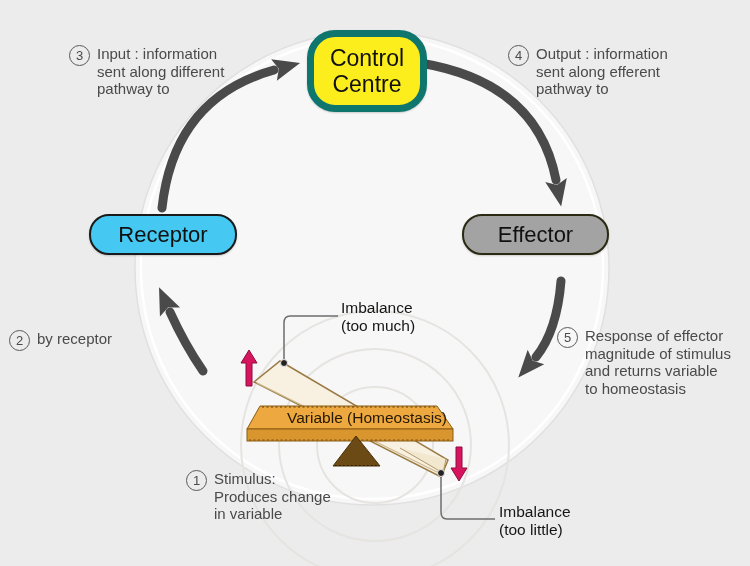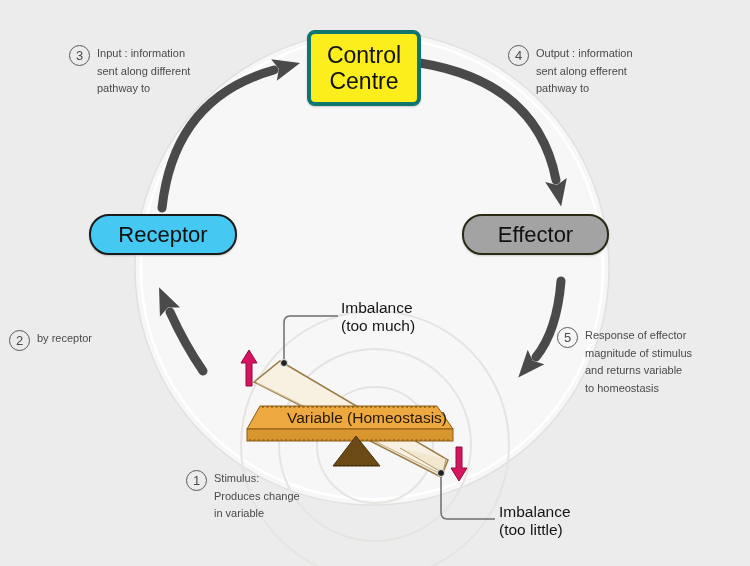--- a/index.html
+++ b/index.html
@@ -11,21 +11,21 @@
   #gfx{position:absolute;left:0;top:0;z-index:1;}
 
   
   .node{
     position:absolute;z-index:2;display:flex;flex-direction:column;
     align-items:center;justify-content:center;text-align:center;
     color:#101010;box-shadow:0 1px 2px rgba(0,0,0,.18);
   }
   #control-centre{
     left:307px;top:30px;width:106px;height:68px;
-    background:#fced1d;border:4px solid #0f766e;border-radius:8px;
+    background:#fced1d;border:7px solid #0f766e;border-radius:28px;
     font-size:23px;line-height:26px;
   }
   #receptor{
     left:89px;top:214px;width:144px;height:37px;
     background:#45c8f1;border:2.5px solid #1a1a1a;border-radius:20px;
     font-size:22px;
   }
   #effector{
     left:462px;top:214px;width:143px;height:37px;
     background:#a3a3a3;border:2.5px solid #2a2a12;border-radius:20px;
@@ -33,21 +33,21 @@
   }
 
   
   .annot{position:absolute;z-index:2;display:flex;align-items:flex-start;}
   .num{
     flex:0 0 auto;width:19px;height:19px;margin-top:0;
     border:1.5px solid #5a5a5a;border-radius:50%;
     display:flex;align-items:center;justify-content:center;
     font-size:13px;color:#4a4a4a;background:transparent;
   }
-  .annot-text{margin-left:7px;color:#4a4a4a;font-size:11px;line-height:17.5px;}
+  .annot-text{margin-left:7px;color:#4a4a4a;font-size:15px;line-height:17.5px;}
   .annot-text div{white-space:nowrap;}
   #annot-step3{left:69px;top:45px;}
   #annot-step4{left:508px;top:45px;}
   #annot-step2{left:9px;top:330px;}
   #annot-step5{left:557px;top:327px;}
   #annot-step1{left:186px;top:470px;}
 
   
   .imb-label{position:absolute;z-index:2;color:#151515;font-size:15.5px;line-height:18px;}
   .imb-label div{white-space:nowrap;}

